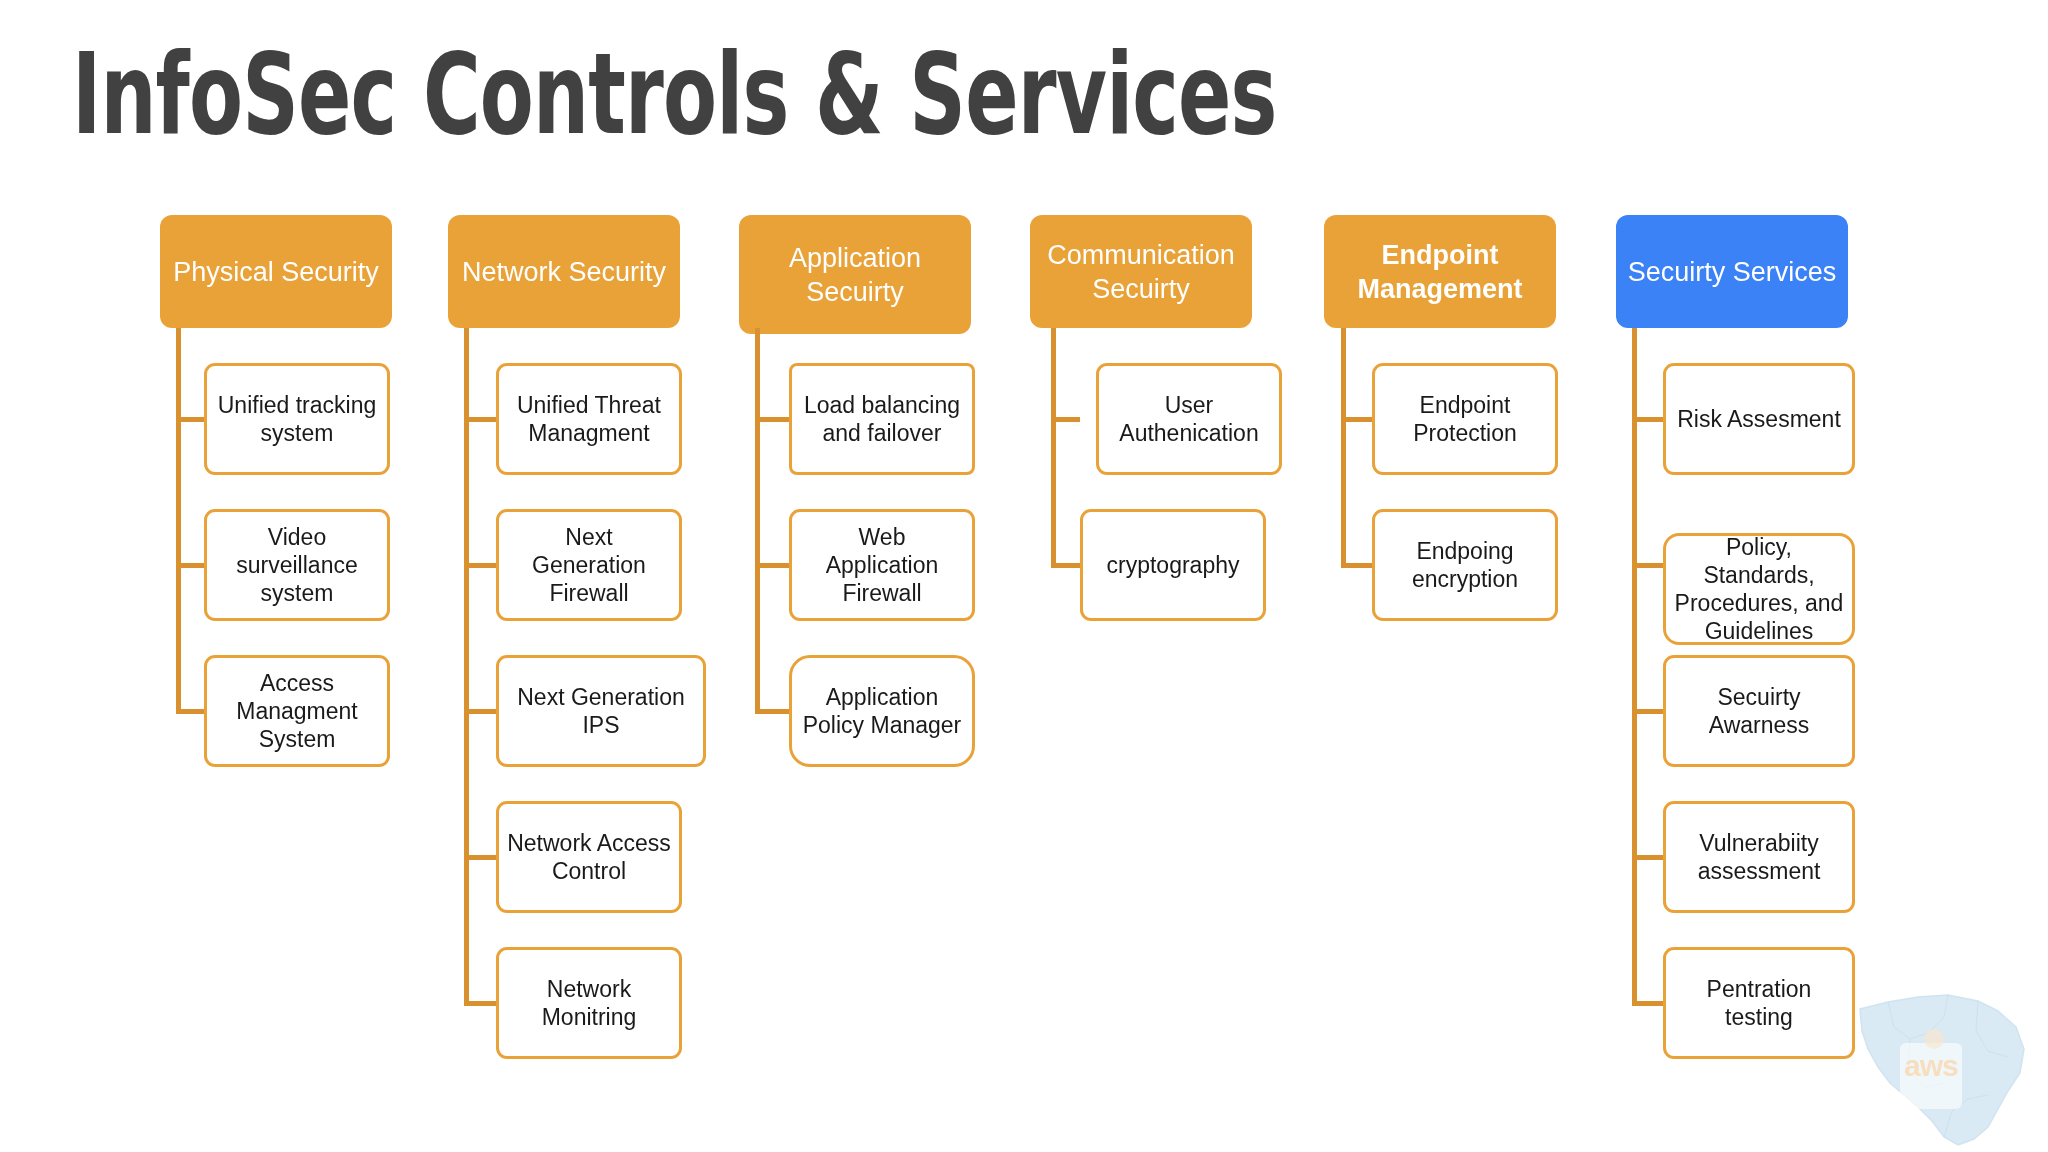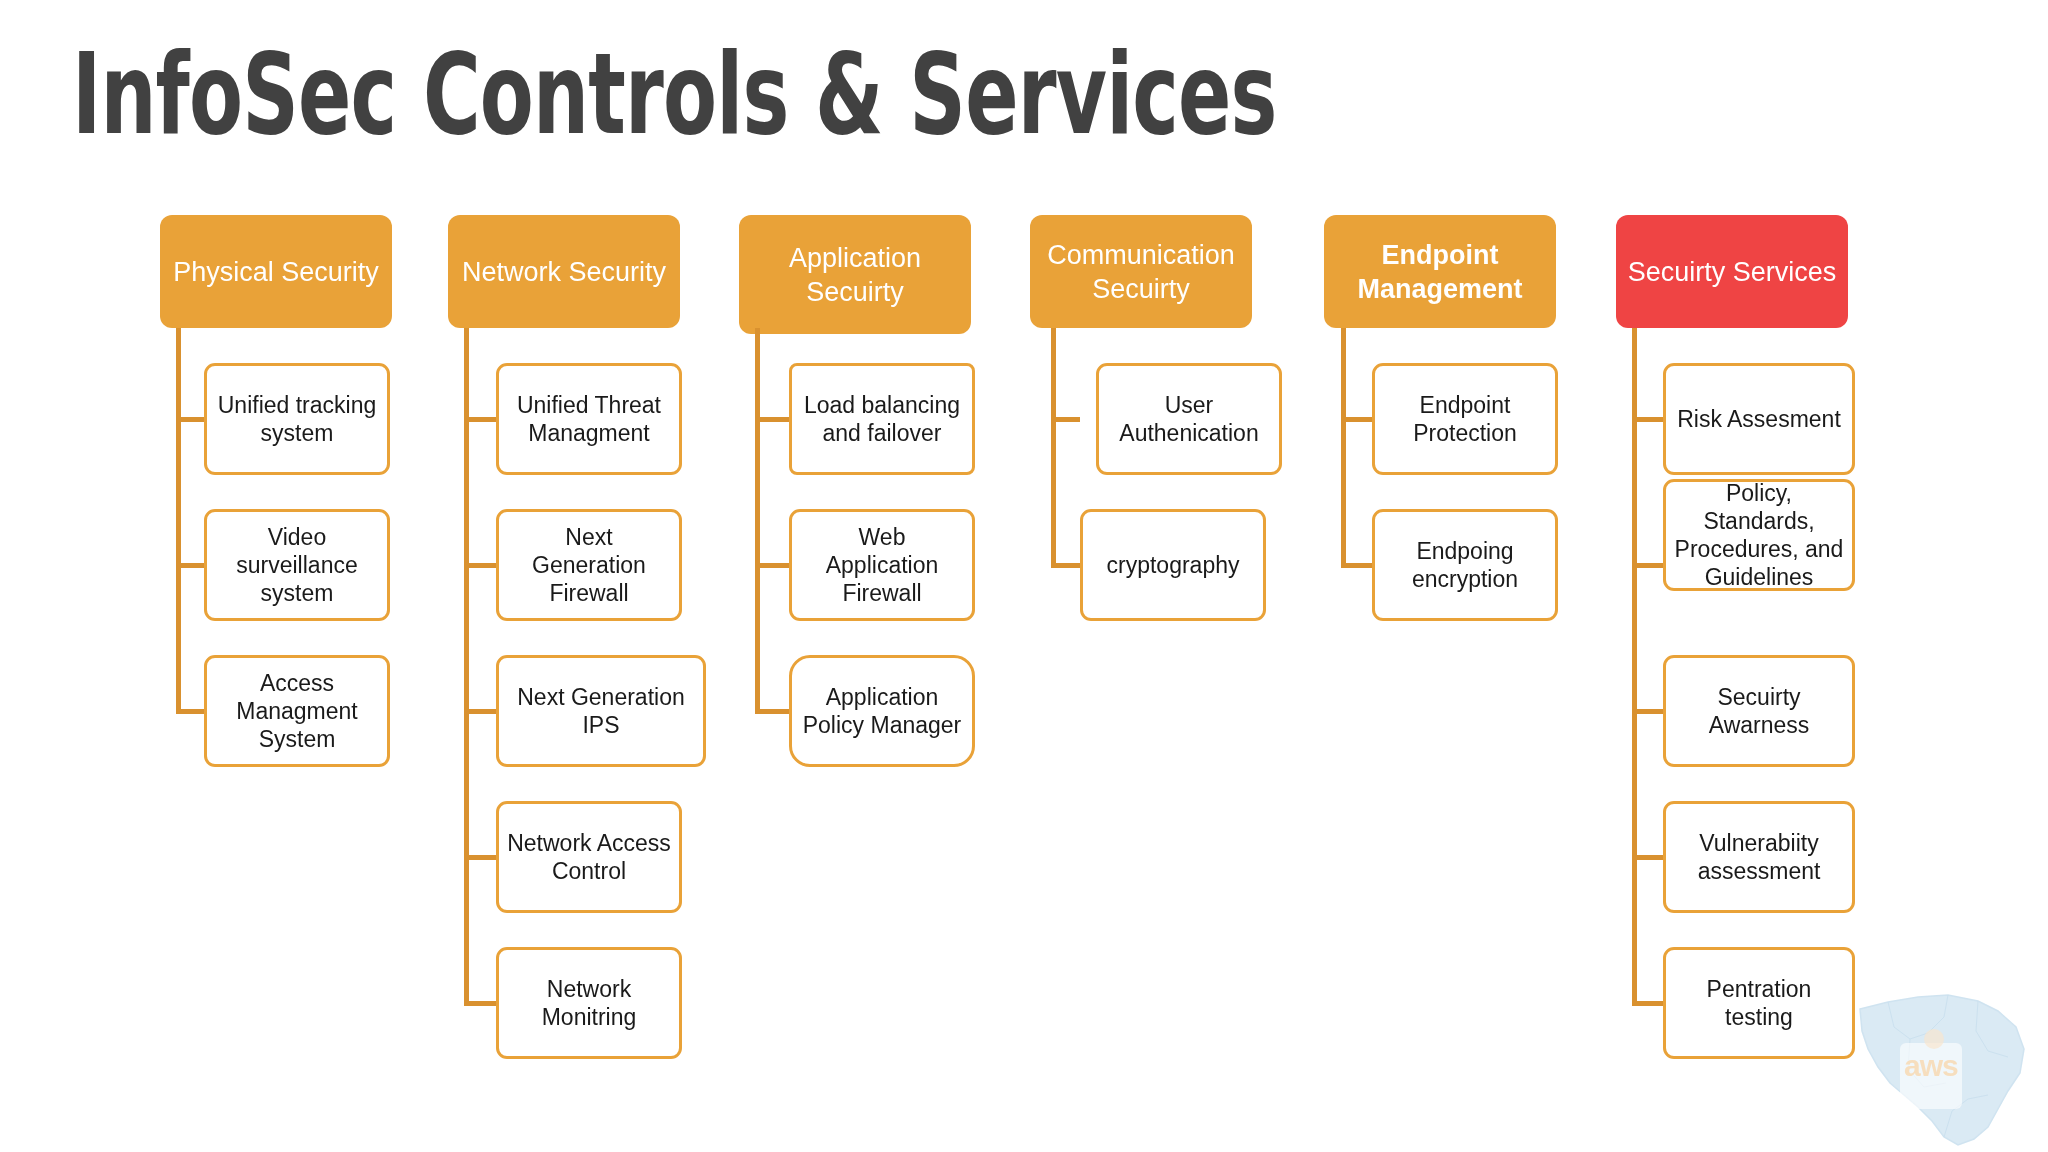--- a/index.html
+++ b/index.html
@@ -202,30 +202,30 @@
       </div>
       <div class="trunk" style="left: 1341px; top: 328px; height: 240px; background: rgb(217, 145, 47);"></div>
       <div class="stub" style="left: 1341px; top: 417px; width: 31px; background: rgb(217, 145, 47);"></div>
       <div class="child-box" style="left: 1372px; top: 363px; width: 186px; height: 112px; border-color: rgb(233, 162, 56);">
         <span>Endpoint Protection</span>
       </div>
       <div class="stub" style="left: 1341px; top: 563px; width: 31px; background: rgb(217, 145, 47);"></div>
       <div class="child-box" style="left: 1372px; top: 509px; width: 186px; height: 112px; border-color: rgb(233, 162, 56);">
         <span>Endpoing encryption</span>
       </div>
-      <div class="head-box" style="left: 1616px; top: 215px; width: 232px; height: 113px; background: #ef4444;">
+      <div class="head-box" style="left: 1616px; top: 215px; width: 232px; height: 113px; background: #3b82f6;">
         <span>Secuirty Services</span>
       </div>
       <div class="trunk" style="left: 1632px; top: 328px; height: 678px; background: rgb(217, 145, 47);"></div>
       <div class="stub" style="left: 1632px; top: 417px; width: 31px; background: rgb(217, 145, 47);"></div>
       <div class="child-box" style="left: 1663px; top: 363px; width: 192px; height: 112px; border-color: rgb(233, 162, 56);">
         <span>Risk Assesment</span>
       </div>
       <div class="stub" style="left: 1632px; top: 563px; width: 31px; background: rgb(217, 145, 47);"></div>
-      <div class="child-box" style="left: 1663px; top: 479px; width: 192px; height: 112px; border-color: rgb(233, 162, 56);">
+      <div class="child-box" style="left: 1663px; top: 533px; width: 192px; height: 112px; border-color: rgb(233, 162, 56); border-radius: 16px;">
         <span>Policy, Standards, Procedures, and Guidelines</span>
       </div>
       <div class="stub" style="left: 1632px; top: 709px; width: 31px; background: rgb(217, 145, 47);"></div>
       <div class="child-box" style="left: 1663px; top: 655px; width: 192px; height: 112px; border-color: rgb(233, 162, 56);">
         <span>Secuirty Awarness</span>
       </div>
       <div class="stub" style="left: 1632px; top: 855px; width: 31px; background: rgb(217, 145, 47);"></div>
       <div class="child-box" style="left: 1663px; top: 801px; width: 192px; height: 112px; border-color: rgb(233, 162, 56);">
         <span>Vulnerabiity assessment</span>
       </div>

